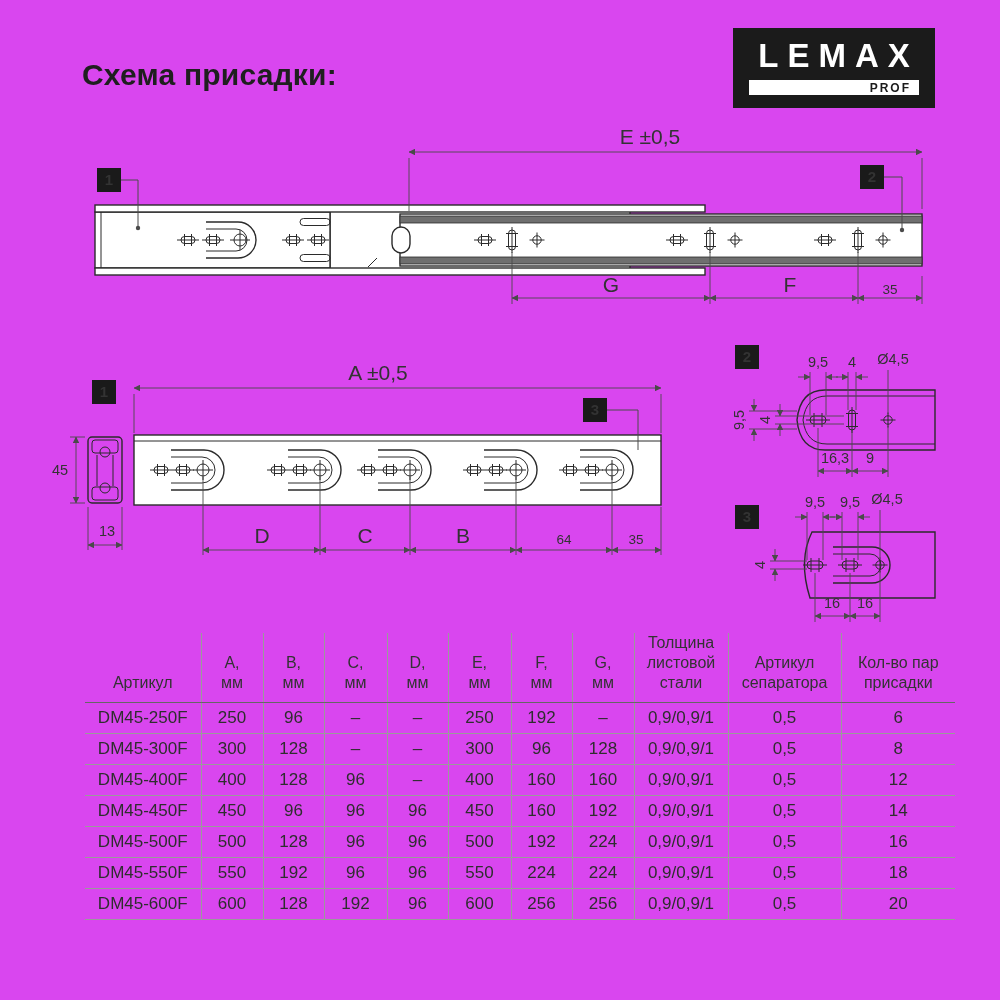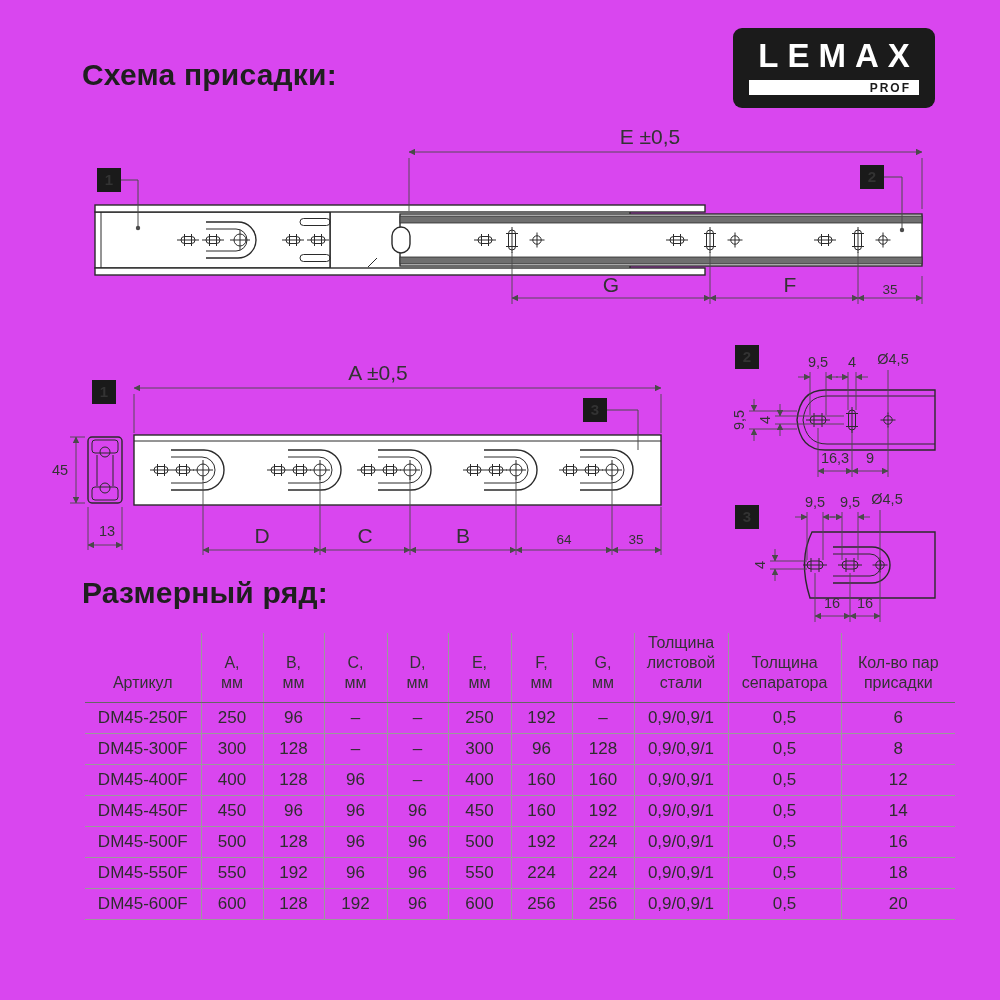--- a/index.html
+++ b/index.html
@@ -2,21 +2,21 @@
 <html><head>
 <meta charset="utf-8">
 <style>
   html,body{margin:0;padding:0;background:#fff;}
   body{font-family:"Liberation Sans","DejaVu Sans",sans-serif;}
   .page{position:relative;width:1000px;height:1000px;background:#d946ef;overflow:hidden;}
   .h1{position:absolute;left:82px;font-size:30px;font-weight:800;color:#1f1f1f;letter-spacing:.2px;}
   .h1.scheme{top:58px;}
   .h1.sizes{top:576px;}
   
-  .logo{position:absolute;left:733px;top:28px;width:202px;height:80px;background:#1b1b1b;border-radius:9px;}
+  .logo{position:absolute;left:733px;top:28px;width:202px;height:80px;background:#1b1b1b;border-radius:0;}
   .logo-brand{color:#fff;font-size:33px;font-weight:bold;letter-spacing:9px;text-align:center;margin-top:9px;padding-left:9px;}
   .logo-bar{position:absolute;left:16px;right:16px;bottom:13px;height:15px;background:#fff;display:flex;align-items:center;justify-content:flex-end;padding-right:8px;}
   .logo-sub{font-size:12px;font-weight:800;letter-spacing:2px;color:#1b1b1b;}
   
   svg.draw{position:absolute;left:40px;top:115px;width:940px;height:520px;}
   svg.draw .shape{fill:none;stroke:#2b2b2b;stroke-width:1.4;}
   svg.draw .shape-thin{fill:none;stroke:#2b2b2b;stroke-width:1;}
   svg.draw .shape-fill{fill:#ffffff;stroke:#2b2b2b;stroke-width:1.4;}
   svg.draw .band{fill:#6f6f6f;stroke:#2b2b2b;stroke-width:.8;}
   svg.draw .dim{stroke:#4a4a4a;stroke-width:.9;fill:none;}
@@ -313,21 +313,20 @@
       <line x1="815" y1="573" x2="815" y2="622" class="dim"></line>
       <line x1="850" y1="573" x2="850" y2="622" class="dim"></line>
       <line x1="880" y1="571" x2="880" y2="622" class="dim"></line>
       <line x1="815" y1="616" x2="850" y2="616" class="dim" marker-start="url(#arr)" marker-end="url(#arr)"></line>
       <line x1="850" y1="616" x2="880" y2="616" class="dim" marker-start="url(#arr)" marker-end="url(#arr)"></line>
       <text x="832" y="608" class="dd">16</text>
       <text x="865" y="608" class="dd">16</text>
     </g>
   </svg>
 
-  <div class="h1 sizes">Размерный ряд:</div>
 
   <div class="tbl-wrap">
     <table>
       <colgroup>
         <col style="width:116px">
           <col style="width:62px">
           <col style="width:61px">
         <col style="width:63px">
           <col style="width:61px">
           <col style="width:63px">
@@ -341,21 +340,21 @@
           <tr>
             <th>Артикул</th>
             <th>A, мм</th>
             <th>B, мм</th>
             <th>C, мм</th>
             <th>D, мм</th>
             <th>E, мм</th>
             <th>F, мм</th>
             <th>G, мм</th>
             <th>Толщина листовой стали</th>
-            <th>Толщина сепаратора</th>
+            <th>Артикул сепаратора</th>
             <th>Кол-во пар присадки</th>
           </tr>
         </thead>
       <tbody>
           <tr>
             <td>DM45-250F</td>
             <td>250</td>
             <td>96</td>
             <td>–</td>
             <td>–</td>

